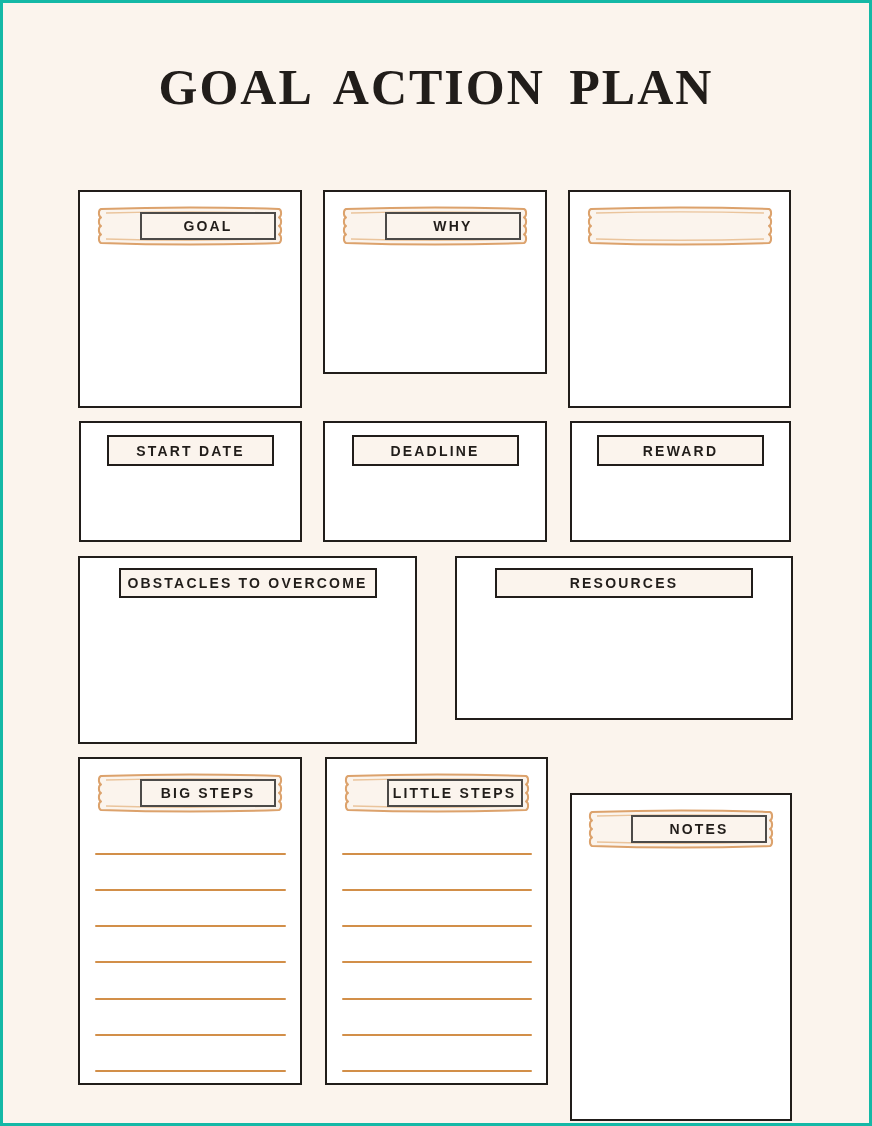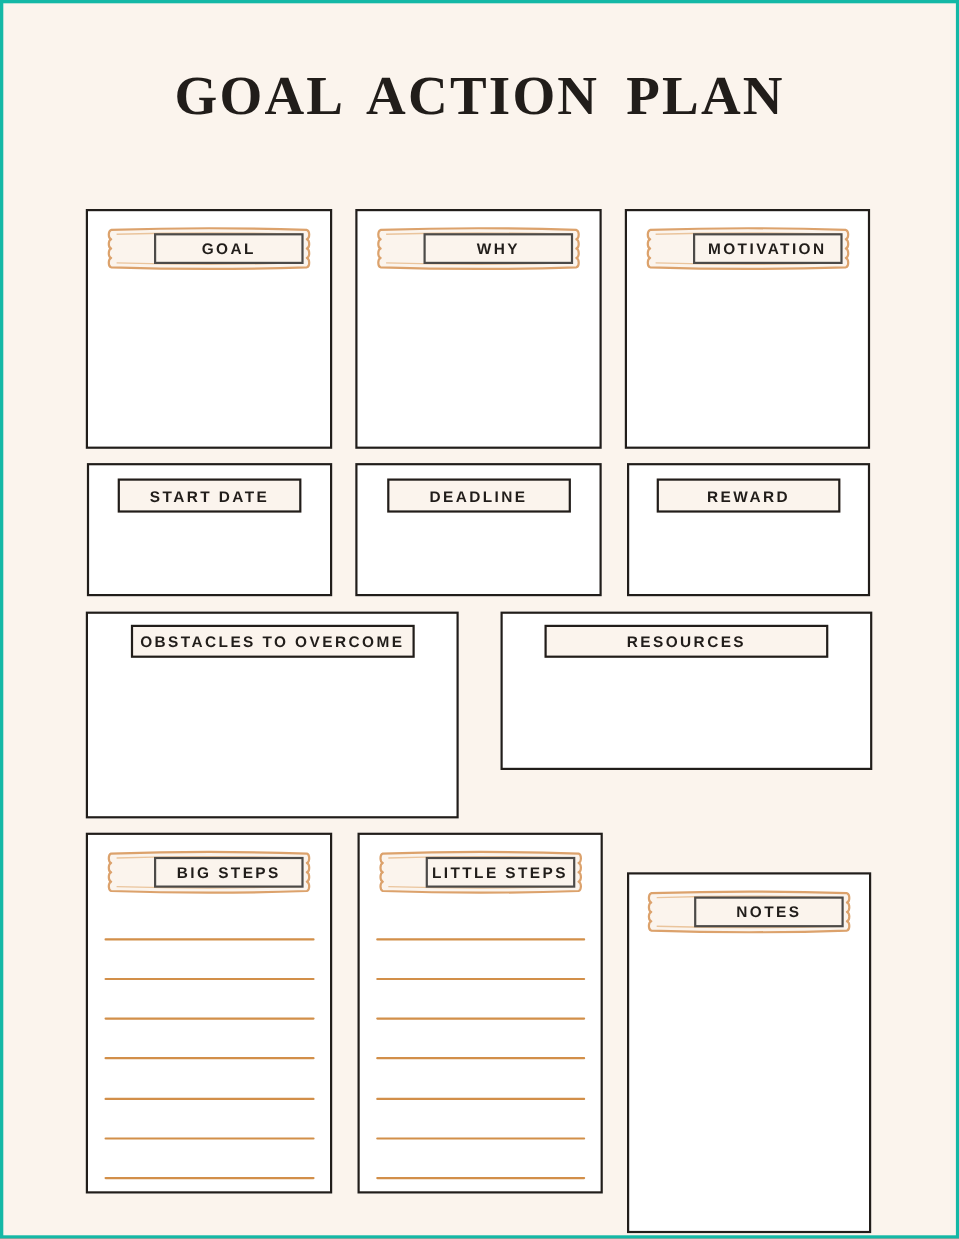--- a/index.html
+++ b/index.html
@@ -24,29 +24,29 @@
     margin:0;
   }
   .box{
     position:absolute;
     background:#ffffff;
     border:2px solid #211d1a;
     box-sizing:border-box;
   }
   
   .b-goal{left:75px;top:187px;width:224px;height:218px;}
-  .b-why{left:320px;top:187px;width:224px;height:218px;}
+  .b-why{left:320px;top:187px;width:224px;height:184px;}
   .b-motivation{left:565px;top:187px;width:223px;height:218px;}
   
   .b-start{left:76px;top:418px;width:223px;height:121px;}
   .b-deadline{left:320px;top:418px;width:224px;height:121px;}
   .b-reward{left:567px;top:418px;width:221px;height:121px;}
   
   .b-obstacles{left:75px;top:553px;width:339px;height:188px;}
-  .b-resources{left:452px;top:553px;width:338px;height:144px;}
+  .b-resources{left:452px;top:553px;width:338px;height:164px;}
   
   .b-big{left:75px;top:754px;width:224px;height:328px;}
   .b-little{left:322px;top:754px;width:223px;height:328px;}
   .b-notes{left:567px;top:790px;width:222px;height:328px;}
 
   
   .tape{
     position:absolute;left:50%;transform:translateX(-50%);
     top:13px;width:192px;height:42px;
   }
@@ -119,23 +119,20 @@
     <div class="write-area"></div>
   </section>
 
   <section class="box b-motivation">
     <div class="tape">
       <svg class="tape-svg" viewBox="0 0 192 42" aria-hidden="true">
         <path class="t-outline" d="M7 4 C 60 2.2 132 2.2 185 4 c 2.8 1.1 2.8 7.4 0 8.5 c 2.8 1.1 2.8 7.4 0 8.5 c 2.8 1.1 2.8 7.4 0 8.5 c 2.8 1.1 2.8 7.4 0 8.5 C 132 39.8 60 39.8 7 38 c -2.8 -1.1 -2.8 -7.4 0 -8.5 c -2.8 -1.1 -2.8 -7.4 0 -8.5 c -2.8 -1.1 -2.8 -7.4 0 -8.5 c -2.8 -1.1 -2.8 -7.4 0 -8.5 Z"></path>
         <path class="t-acc" d="M12 8 C 60 6.6 132 6.6 180 8"></path>
         <path class="t-acc" d="M12 34 C 60 35.4 132 35.4 180 34"></path>
       </svg>
-      <div class="tape-inner">
-          <span>MOTIVATION</span>
-        </div>
     </div>
     <div class="write-area"></div>
   </section>
 
   <section class="box b-start">
     <div class="plain-label">
         <span>START DATE</span>
       </div>
     <div class="write-area"></div>
   </section>

